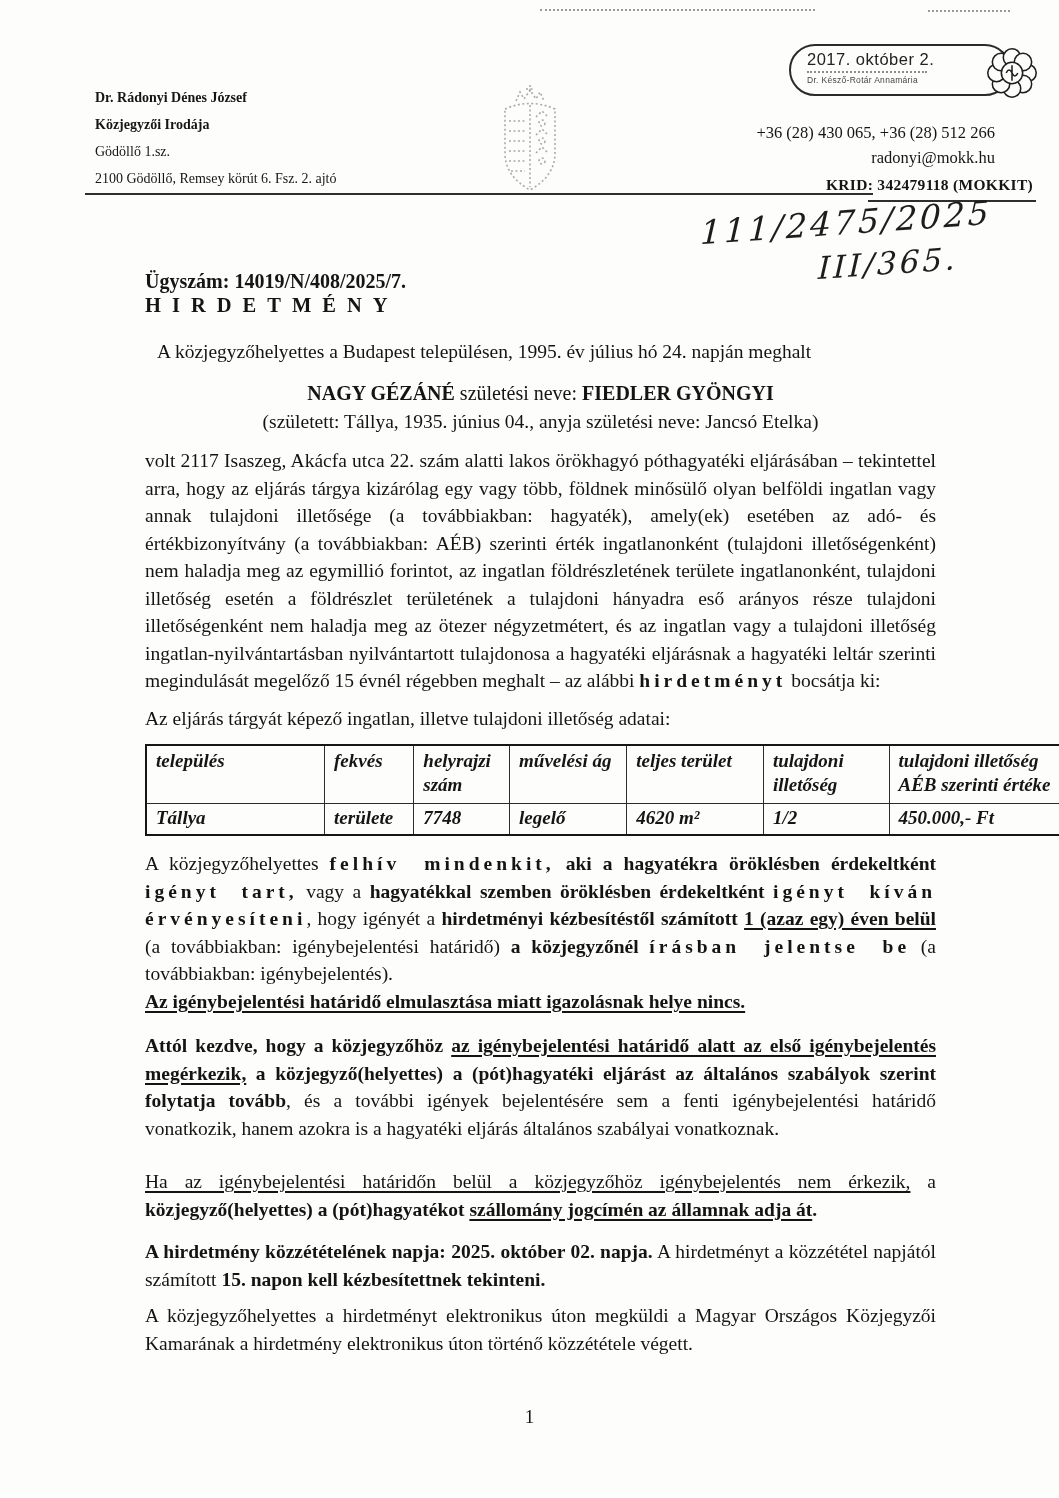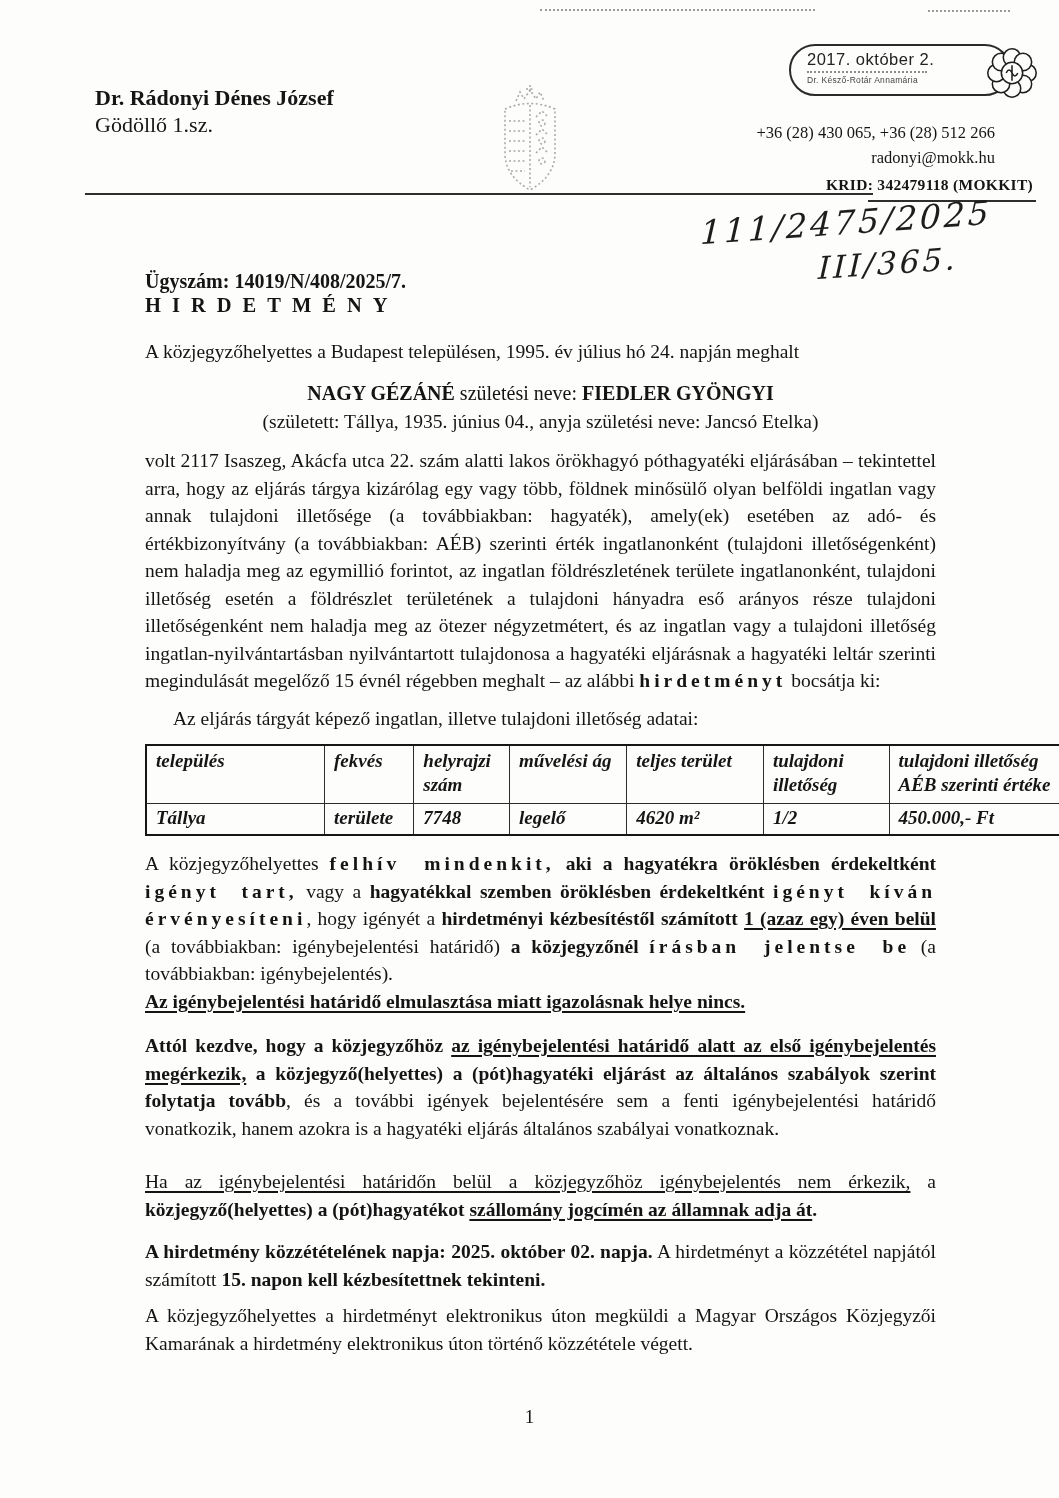--- a/index.html
+++ b/index.html
@@ -12,21 +12,21 @@
   .b{font-weight:bold;}
   .u{text-decoration:underline; text-decoration-thickness:1.6px; text-underline-offset:3px;}
   .sp{letter-spacing:4px; word-spacing:9px;}
   .para{
     position:absolute; left:145px; width:791px;
     font-size:19.5px; line-height:27.5px; text-align:justify; color:#141414;
   }
   .center{text-align:center;}
   .dots{border-top:2px dotted #9a9a9a; height:0;}
   
-  .office{left:95px; top:84px; font-size:22px; line-height:27px;}
+  .office{left:95px; top:84px; font-size:14px; line-height:27px;}
   .office .l1,.office .l2{font-weight:bold;}
   .contact{right:64px; top:108px; text-align:right; font-size:16.5px; line-height:25px;margin-top:12px;}
   .krid{right:26px; top:176px; font-size:15.5px; font-weight:bold; letter-spacing:.3px;}
   .rule1{left:85px; top:193px; width:788px; border-top:2.5px solid #2e2e2e;}
   .rule2{left:868px; top:200px; width:168px; border-top:2.5px solid #2e2e2e;}
   
   .stamp{
     left:789px; top:44px; width:222px; height:52px;
     border:2px solid #2b2b2b; border-radius:26px; box-sizing:border-box;
     padding:4px 14px 0 16px; font-family:"Liberation Sans", sans-serif;
@@ -66,21 +66,23 @@
 </head>
 <body>
 
 <div class="page">
 
   <div class="abs dots" style="left:540px; top:9px; width:275px;"></div>
   <div class="abs dots" style="left:928px; top:10px; width:82px;"></div>
 
   <div class="abs office">
     <div class="l1">Dr. Rádonyi Dénes József</div>
+    <div class="l2">Közjegyzői Irodája</div>
     <div>Gödöllő 1.sz.</div>
+    <div>2100 Gödöllő, Remsey körút 6. Fsz. 2. ajtó</div>
   </div>
 
   <svg class="abs coa" width="76" height="112" viewBox="0 0 76 112">
     <g fill="none" stroke="#8f8f8f" stroke-width="1.6" stroke-dasharray="2,2.5">
       <path d="M38 2 V10 M34 6 H42"></path>
       <path d="M24 18 L28 9 L32 16 L38 7 L44 16 L48 9 L52 18"></path>
       <path d="M13 26 Q38 15 63 26 L63 70 Q63 93 38 107 Q13 93 13 70 Z"></path>
       <path d="M38 22 V104"></path>
       <path d="M17 38 H35 M17 48 H35 M17 58 H35 M17 68 H35 M17 78 H34 M19 88 H33"></path>
       <path d="M44 34 L50 28 L56 34 M44 52 L50 46 L56 52 M44 70 L50 64 L56 70"></path>
@@ -118,32 +120,32 @@
   <div class="abs rule1"></div>
   <div class="abs rule2"></div>
 
   <div class="abs hand hand1">111/2475/2025</div>
   <div class="abs hand hand2">III/365.</div>
 
   <div class="abs case">Ügyszám: 14019/N/408/2025/7.</div>
 
   <div class="abs title">HIRDETMÉNY</div>
 
-  <div class="para" style="top:338px; text-align:left;">A közjegyzőhelyettes a Budapest településen, 1995. év július hó 24. napján meghalt</div>
+  <div class="para" style="top:338px; text-align:left;margin-left:12px;">A közjegyzőhelyettes a Budapest településen, 1995. év július hó 24. napján meghalt</div>
 
   <div class="para center" style="top:380px; font-size:20px;">
     <span class="b">NAGY GÉZÁNÉ</span><span> születési neve: </span><span class="b">FIEDLER GYÖNGYI</span>
   </div>
   <div class="para center" style="top:408px;">(született: Tállya, 1935. június 04., anyja születési neve: Jancsó Etelka)</div>
 
   <div class="para" style="top:447px;">
     <span>volt 2117 Isaszeg, Akácfa utca 22. szám alatti lakos örökhagyó póthagyatéki eljárásában – tekintettel arra, hogy az eljárás tárgya kizárólag egy vagy több, földnek minősülő olyan belföldi ingatlan vagy annak tulajdoni illetősége (a továbbiakban: hagyaték), amely(ek) esetében az adó- és értékbizonyítvány (a továbbiakban: AÉB) szerinti érték ingatlanonként (tulajdoni illetőségenként) nem haladja meg az egymillió forintot, az ingatlan földrészletének területe ingatlanonként, tulajdoni illetőség esetén a földrészlet területének a tulajdoni hányadra eső arányos része tulajdoni illetőségenként nem haladja meg az ötezer négyzetmétert, és az ingatlan vagy a tulajdoni illetőség ingatlan-nyilvántartásban nyilvántartott tulajdonosa a hagyatéki eljárásnak a hagyatéki leltár szerinti megindulását megelőző 15 évnél régebben meghalt – az alábbi </span><span class="b sp">hirdetményt</span><span> bocsátja ki:</span>
   </div>
 
-  <div class="para" style="top:705px; text-align:left;margin-left:28px;">Az eljárás tárgyát képező ingatlan, illetve tulajdoni illetőség adatai:</div>
+  <div class="para" style="top:705px; text-align:left;">Az eljárás tárgyát képező ingatlan, illetve tulajdoni illetőség adatai:</div>
 
   <table class="ptable">
     <colgroup>
       <col style="width:19.2%">
         <col style="width:9.6%">
         <col style="width:10.3%">
         <col style="width:12.6%">
       <col style="width:14.7%">
         <col style="width:13.5%">
         <col style="width:20.1%">

